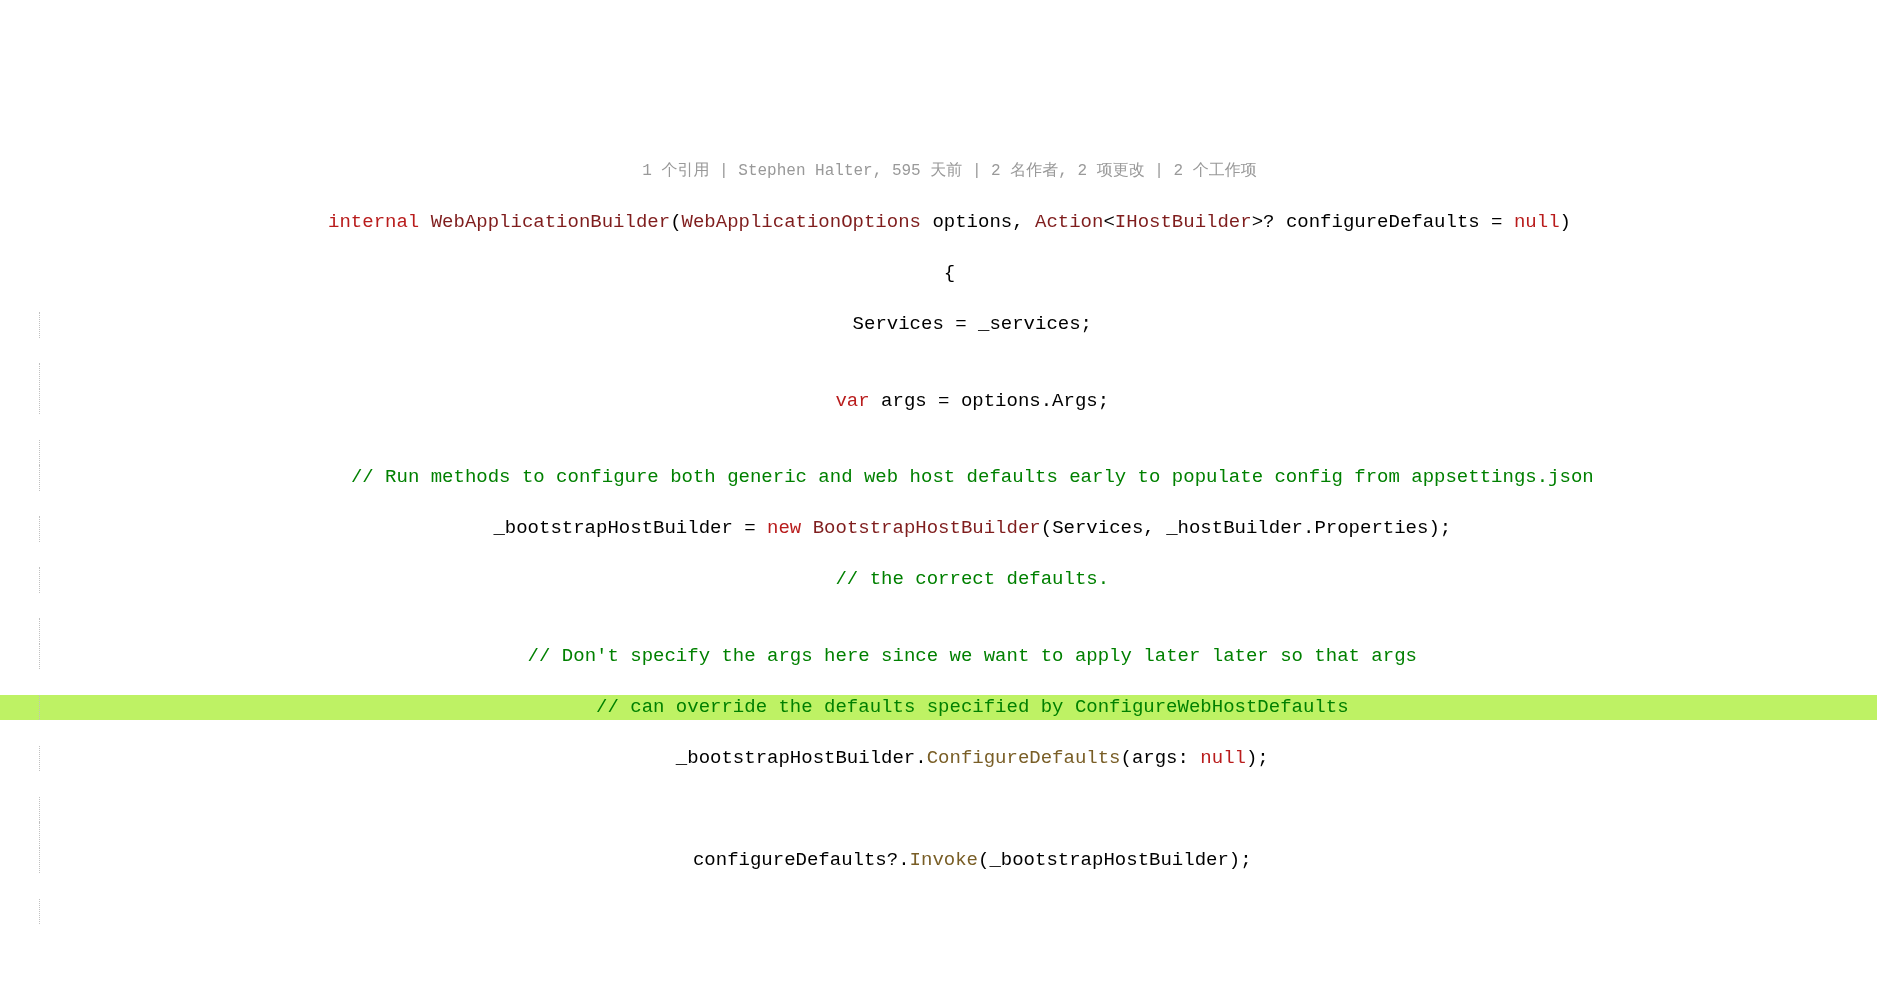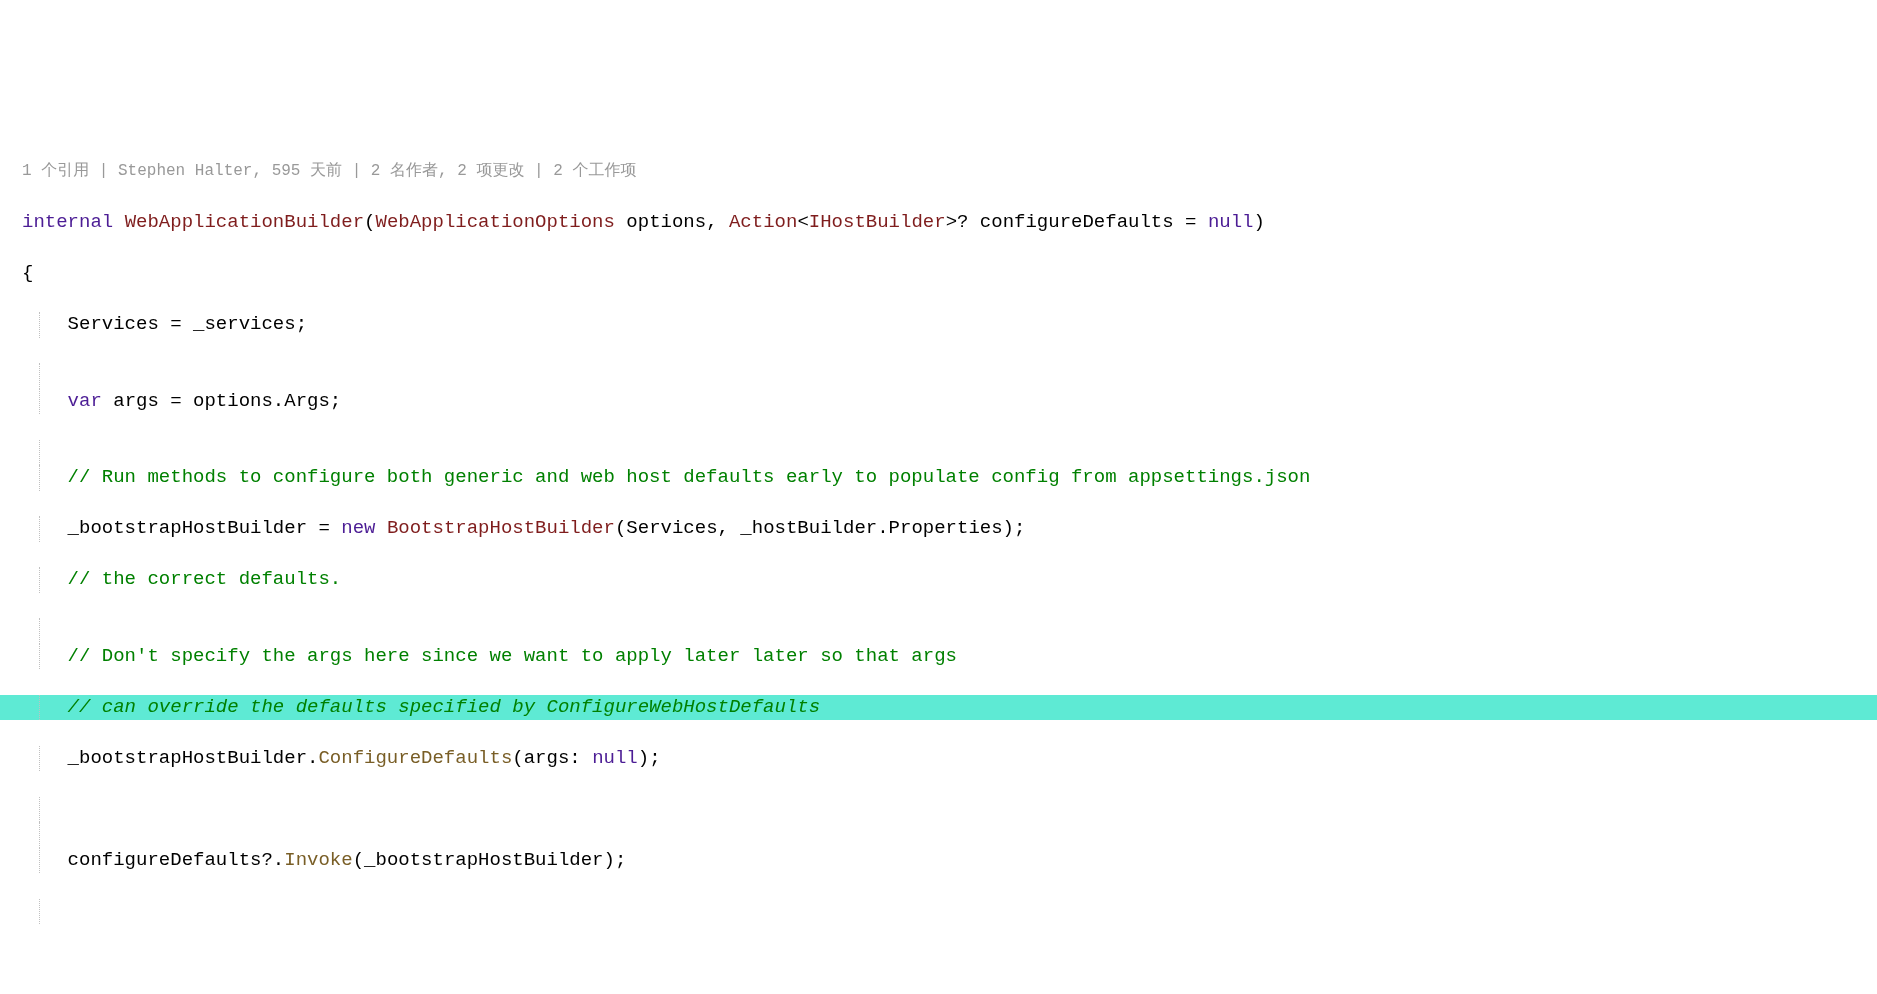--- a/index.html
+++ b/index.html
@@ -18,34 +18,34 @@
       padding-left: 0;
     }
     .code-container {
       position: relative;
       padding-top: 5px;
     }
     .line {
       display: block;
       padding-left: 22px;
       position: relative;
+      text-align: center;
     }
     .line.highlighted {
-      background: #5eead4;
-      font-style: italic;
+      background: #bef264;
     }
     .indent-guide {
       border-left: 1px dotted #c0c0c0;
       display: inline-block;
       height: 25.5px;
       position: absolute;
       top: 0;
     }
     .ig1 { left: 39px; }
-    .tok-keyword { color: #4c1d95; }
+    .tok-keyword { color: #b91c1c; }
     .tok-type { color: #7f1d1d; }
     .tok-comment { color: #008000; }
     .tok-method { color: #795e26; }
     .tok-blame { color: #999999; font-size: 16px; }
   </style>
 </head>
 <body>
 
 
 

